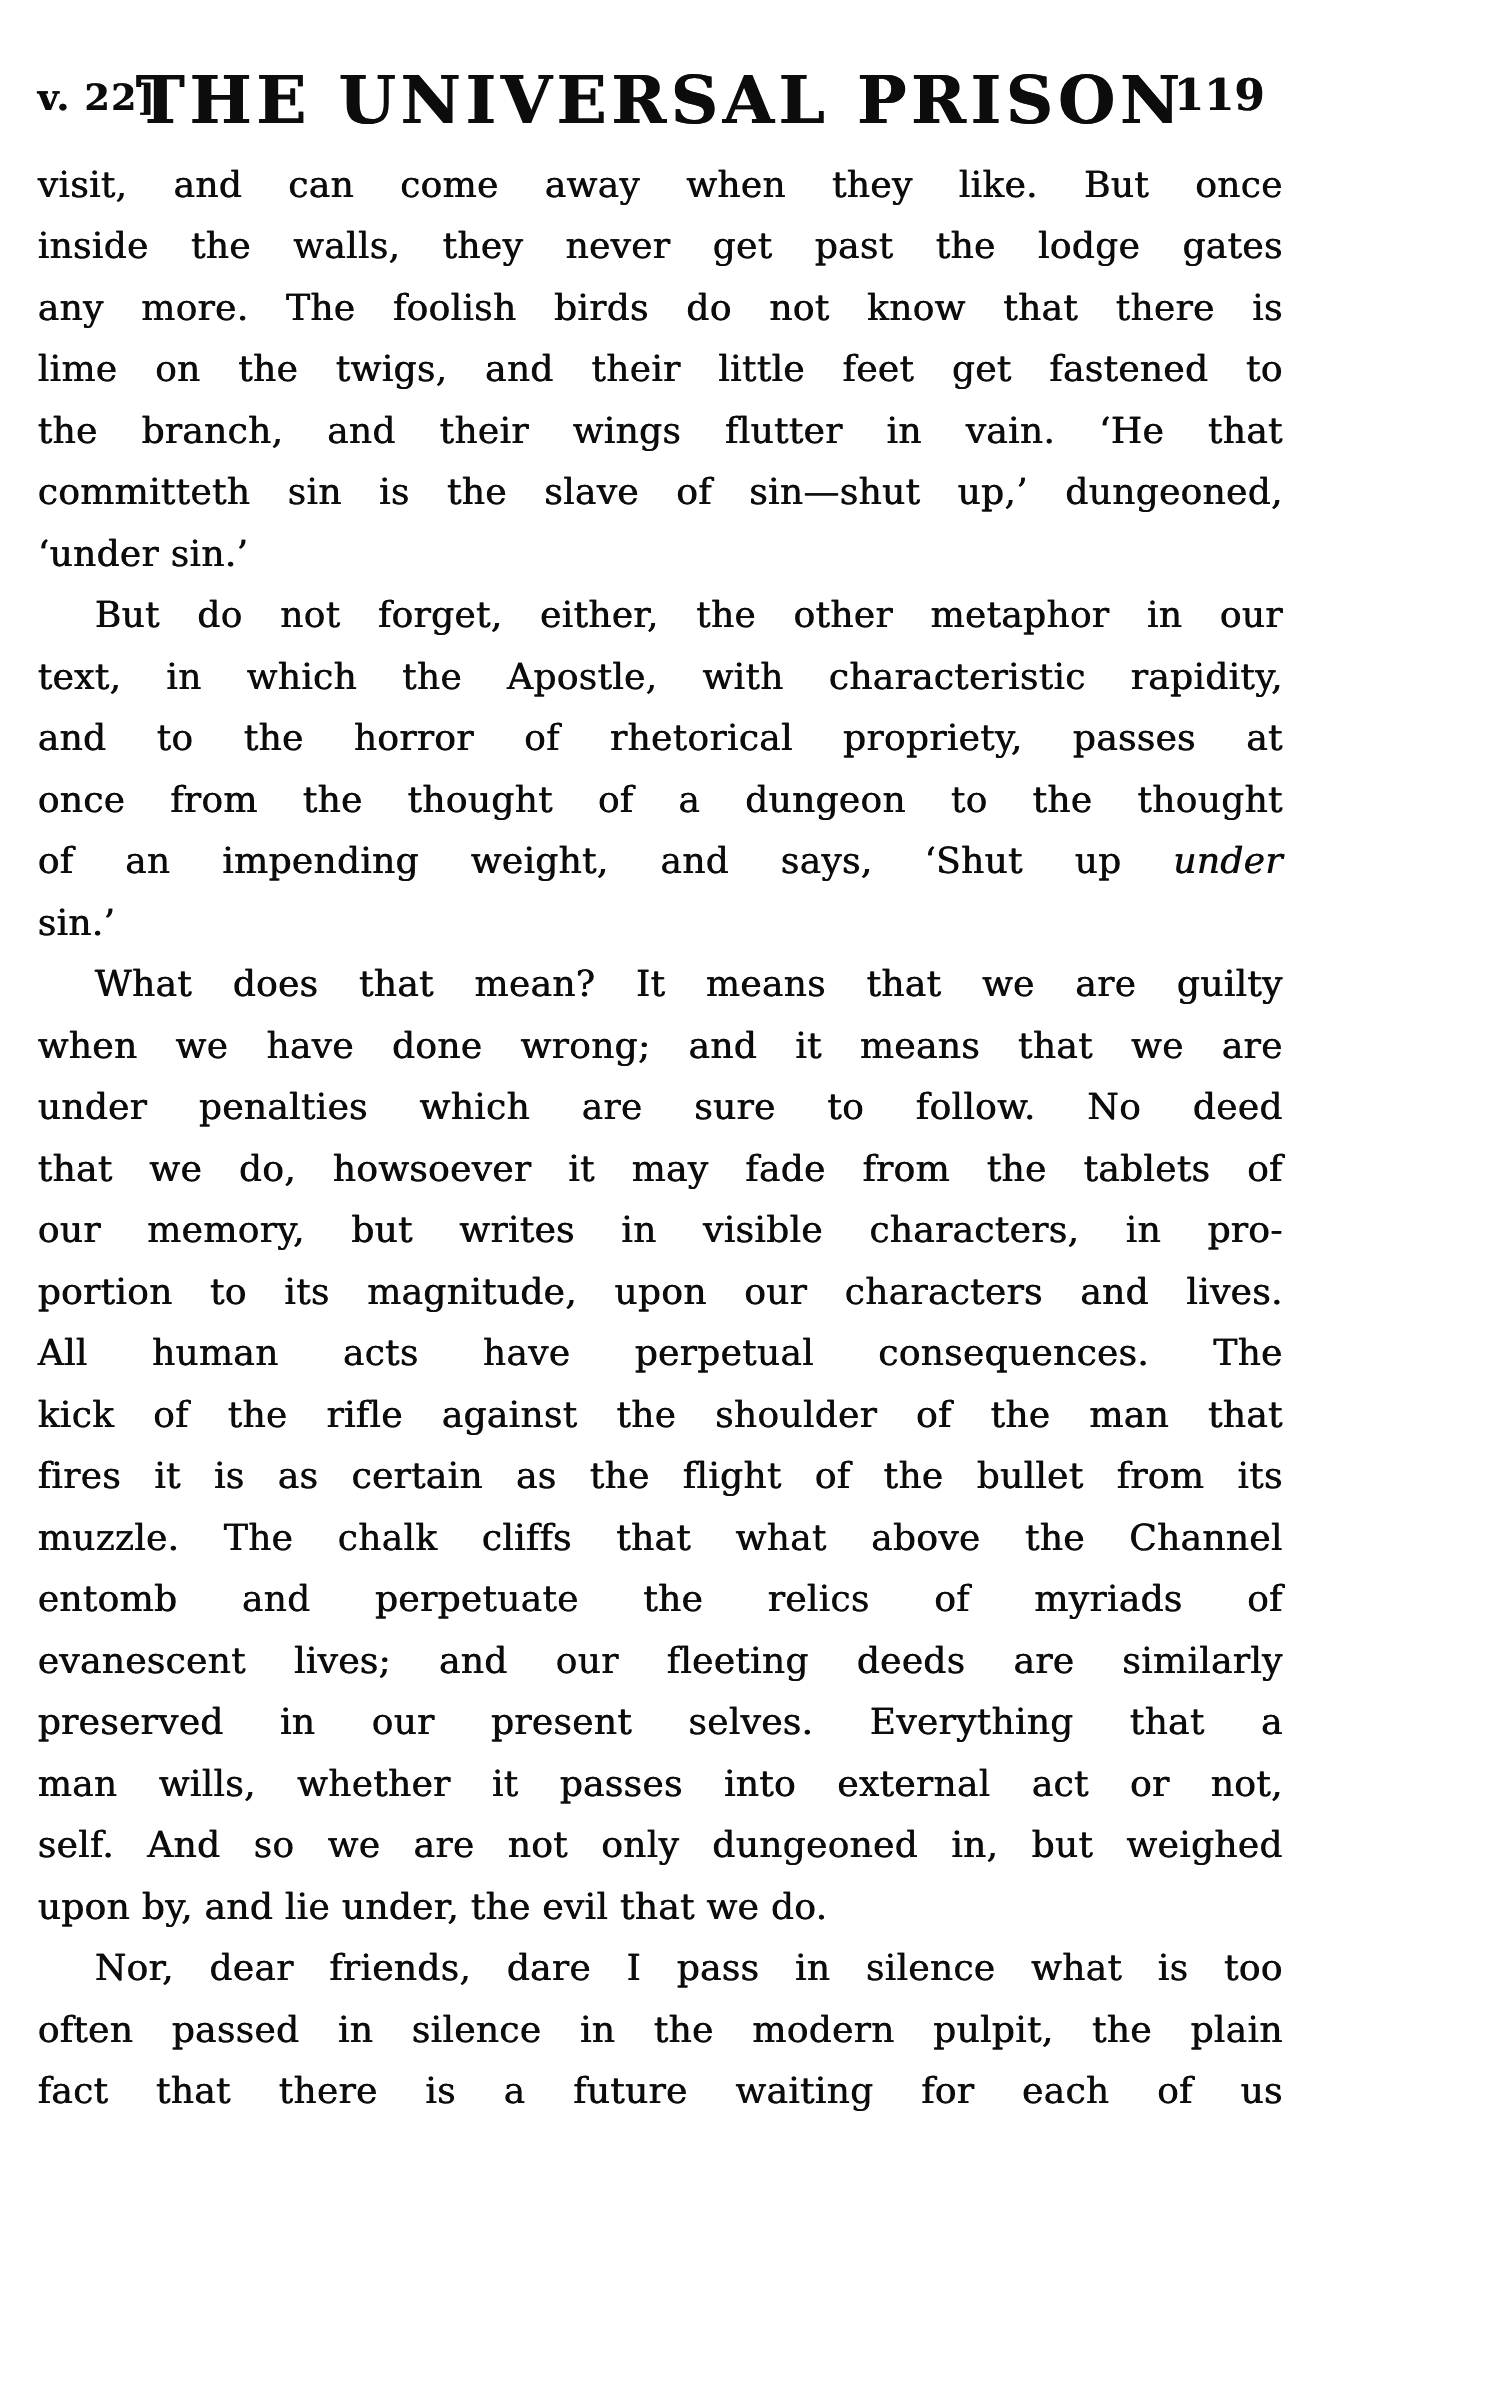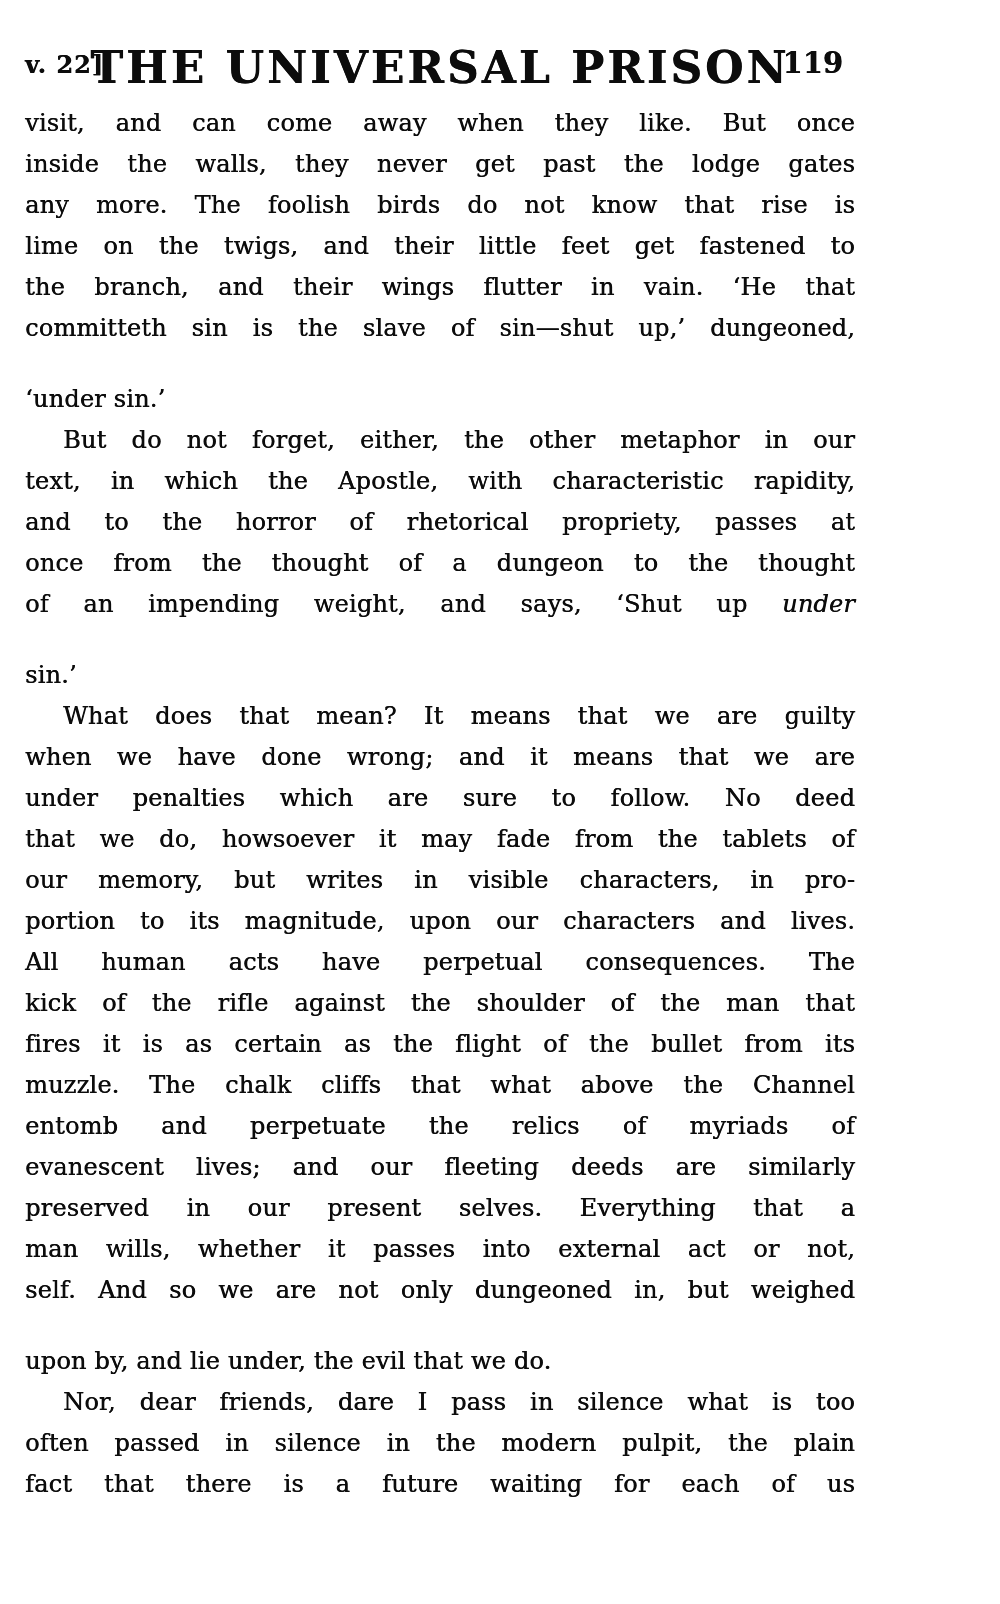--- a/index.html
+++ b/index.html
@@ -65,42 +65,41 @@
     text-align: justify;
     text-align-last: justify;
     text-justify: inter-word;
     white-space: normal;
     text-shadow: 0.45px 0 0 currentColor;
     letter-spacing: 0.2px;
   }
   .line.flush {
     text-align: center;
     text-align-last: left;
-    margin-top: 30px;
   }
   .line.indent {
     text-indent: 38px;
   }
   .line i { font-style: italic; }
 </style>
 </head>
 <body>
 
 <div class="page">
   <div class="running-header">
     <span class="section-marker">v. 22]</span>
     <span class="running-title">THE UNIVERSAL PRISON</span>
     <span class="page-number">119</span>
   </div>
 
   <main class="page-body">
       <div class="paragraph">
         <div class="line">visit, and can come away when they like. But once</div>
         <div class="line">inside the walls, they never get past the lodge gates</div>
-        <div class="line">any more. The foolish birds do not know that rise is</div>
+        <div class="line">any more. The foolish birds do not know that there is</div>
         <div class="line">lime on the twigs, and their little feet get fastened to</div>
         <div class="line">the branch, and their wings flutter in vain. ‘He that</div>
         <div class="line">committeth sin is the slave of sin—shut up,’ dungeoned,</div>
         <div class="line flush">‘under sin.’</div>
       </div>
       <div class="paragraph">
         <div class="line indent">But do not forget, either, the other metaphor in our</div>
         <div class="line">text, in which the Apostle, with characteristic rapidity,</div>
         <div class="line">and to the horror of rhetorical propriety, passes at</div>
         <div class="line">once from the thought of a dungeon to the thought</div>

